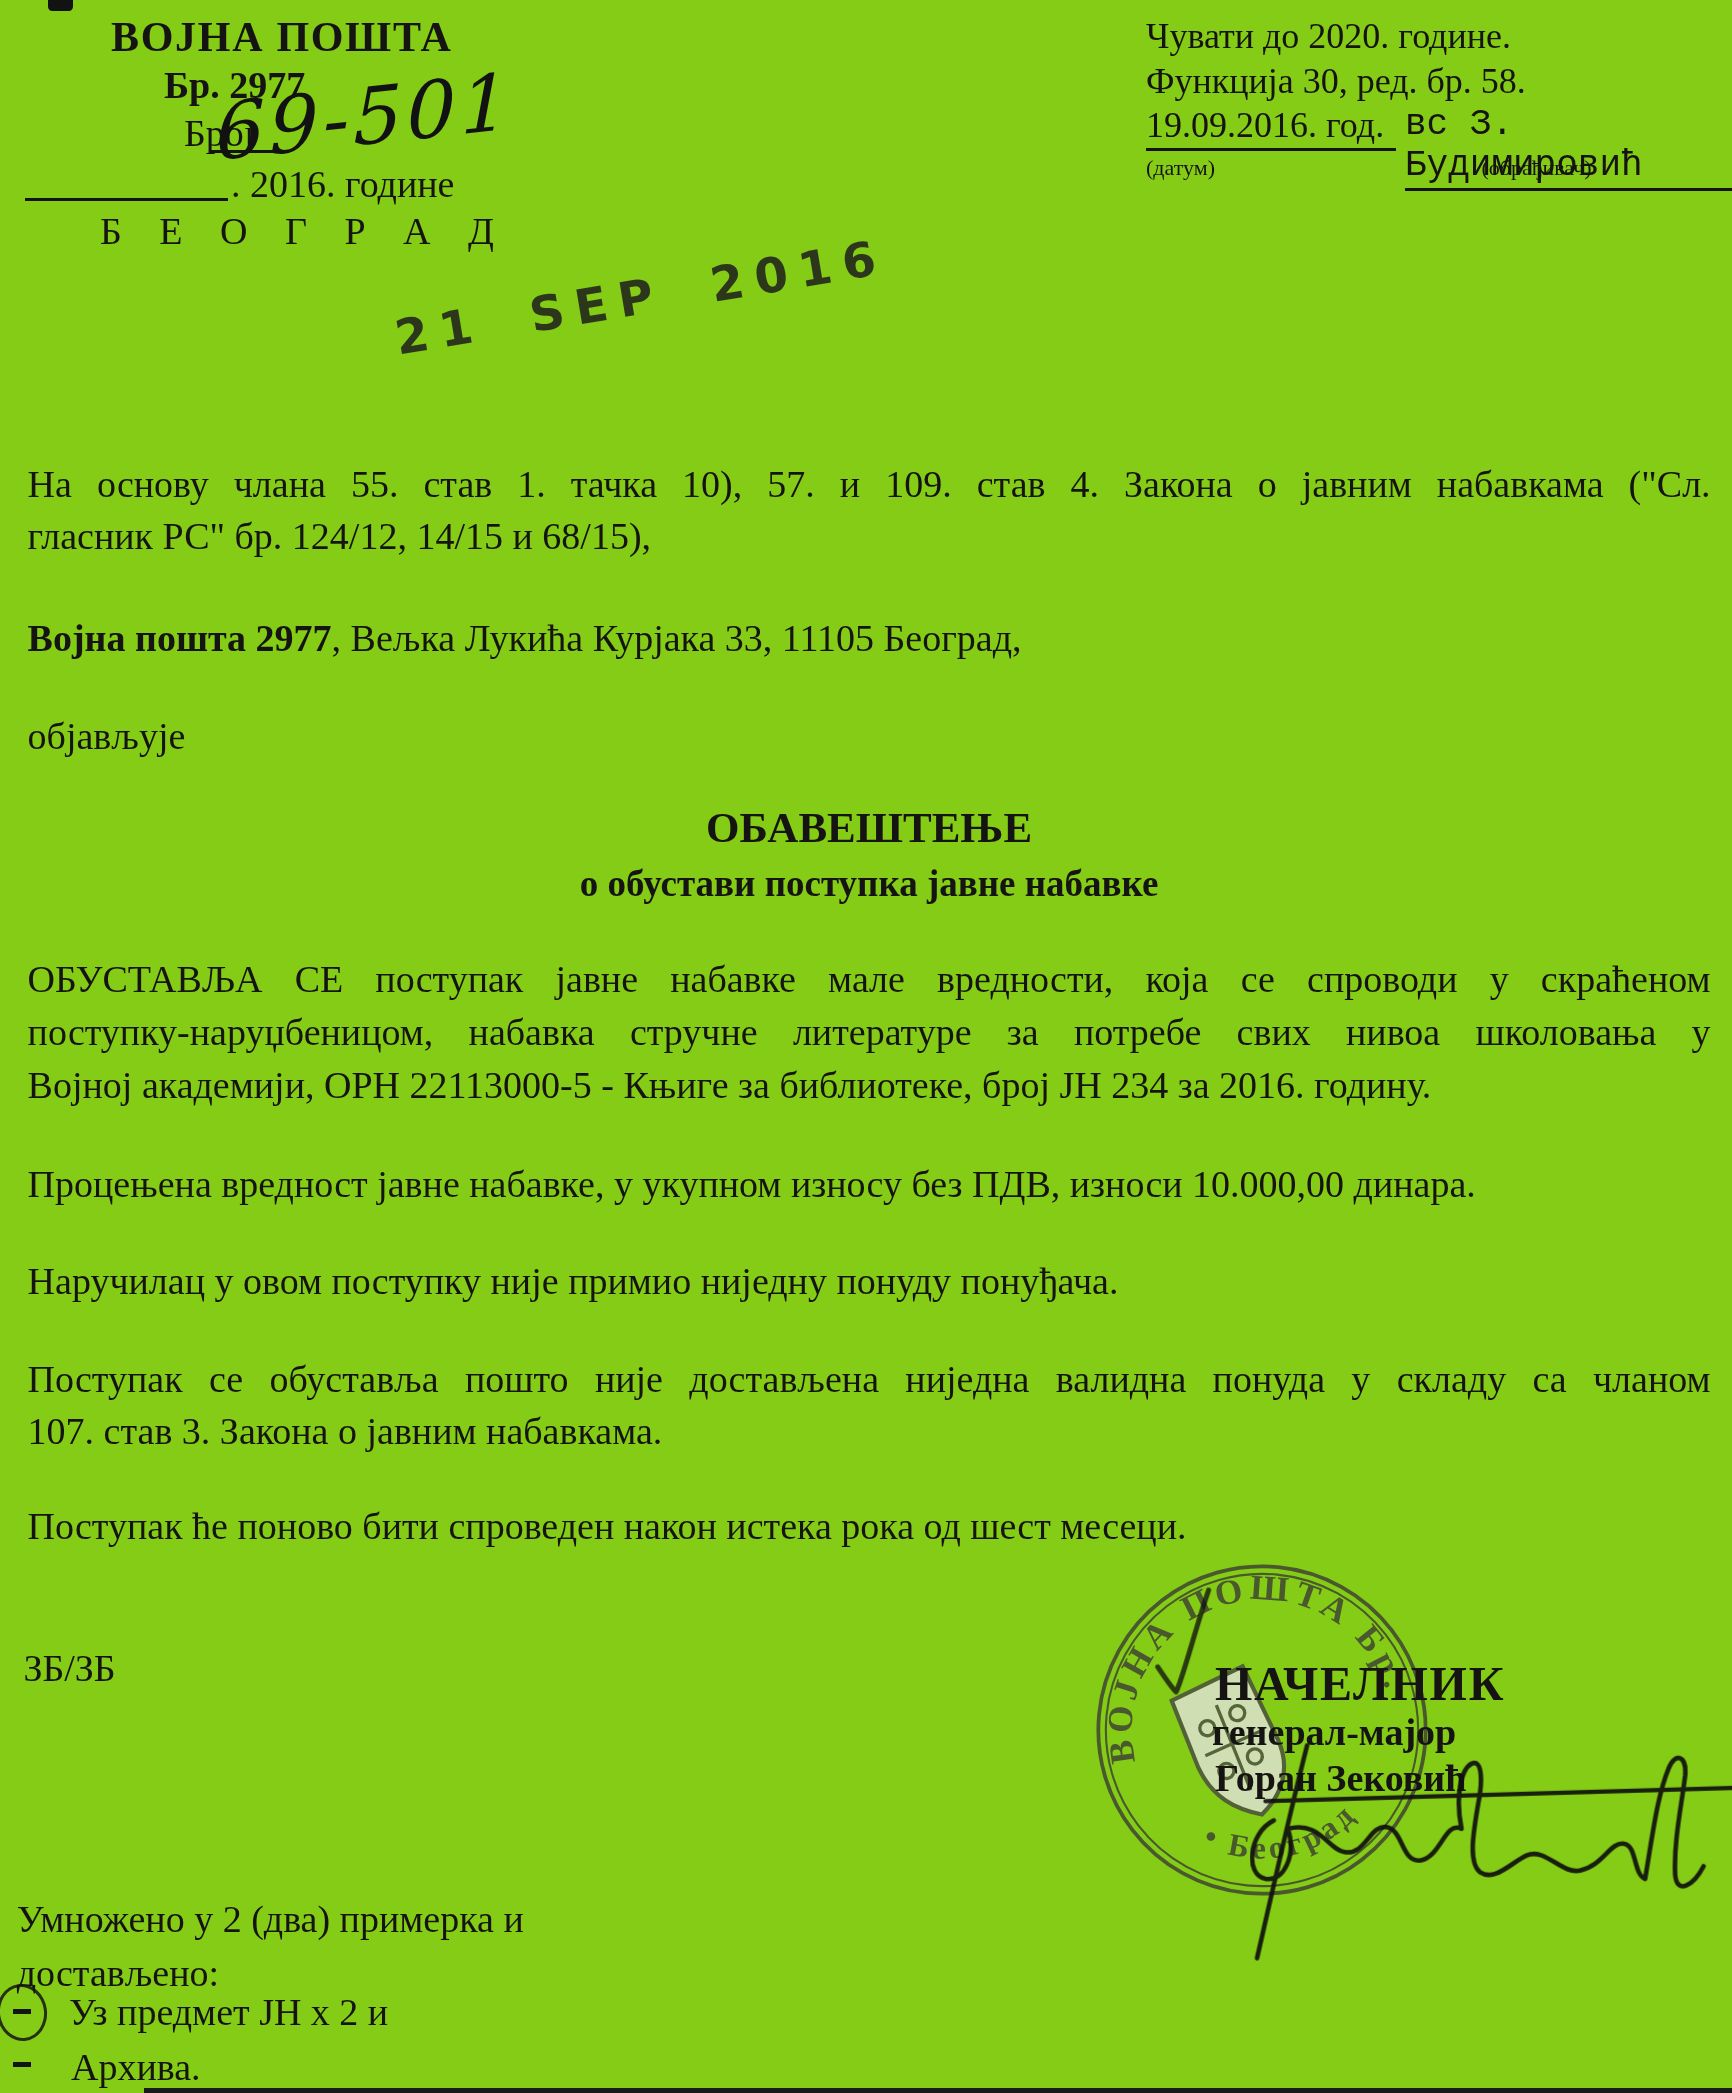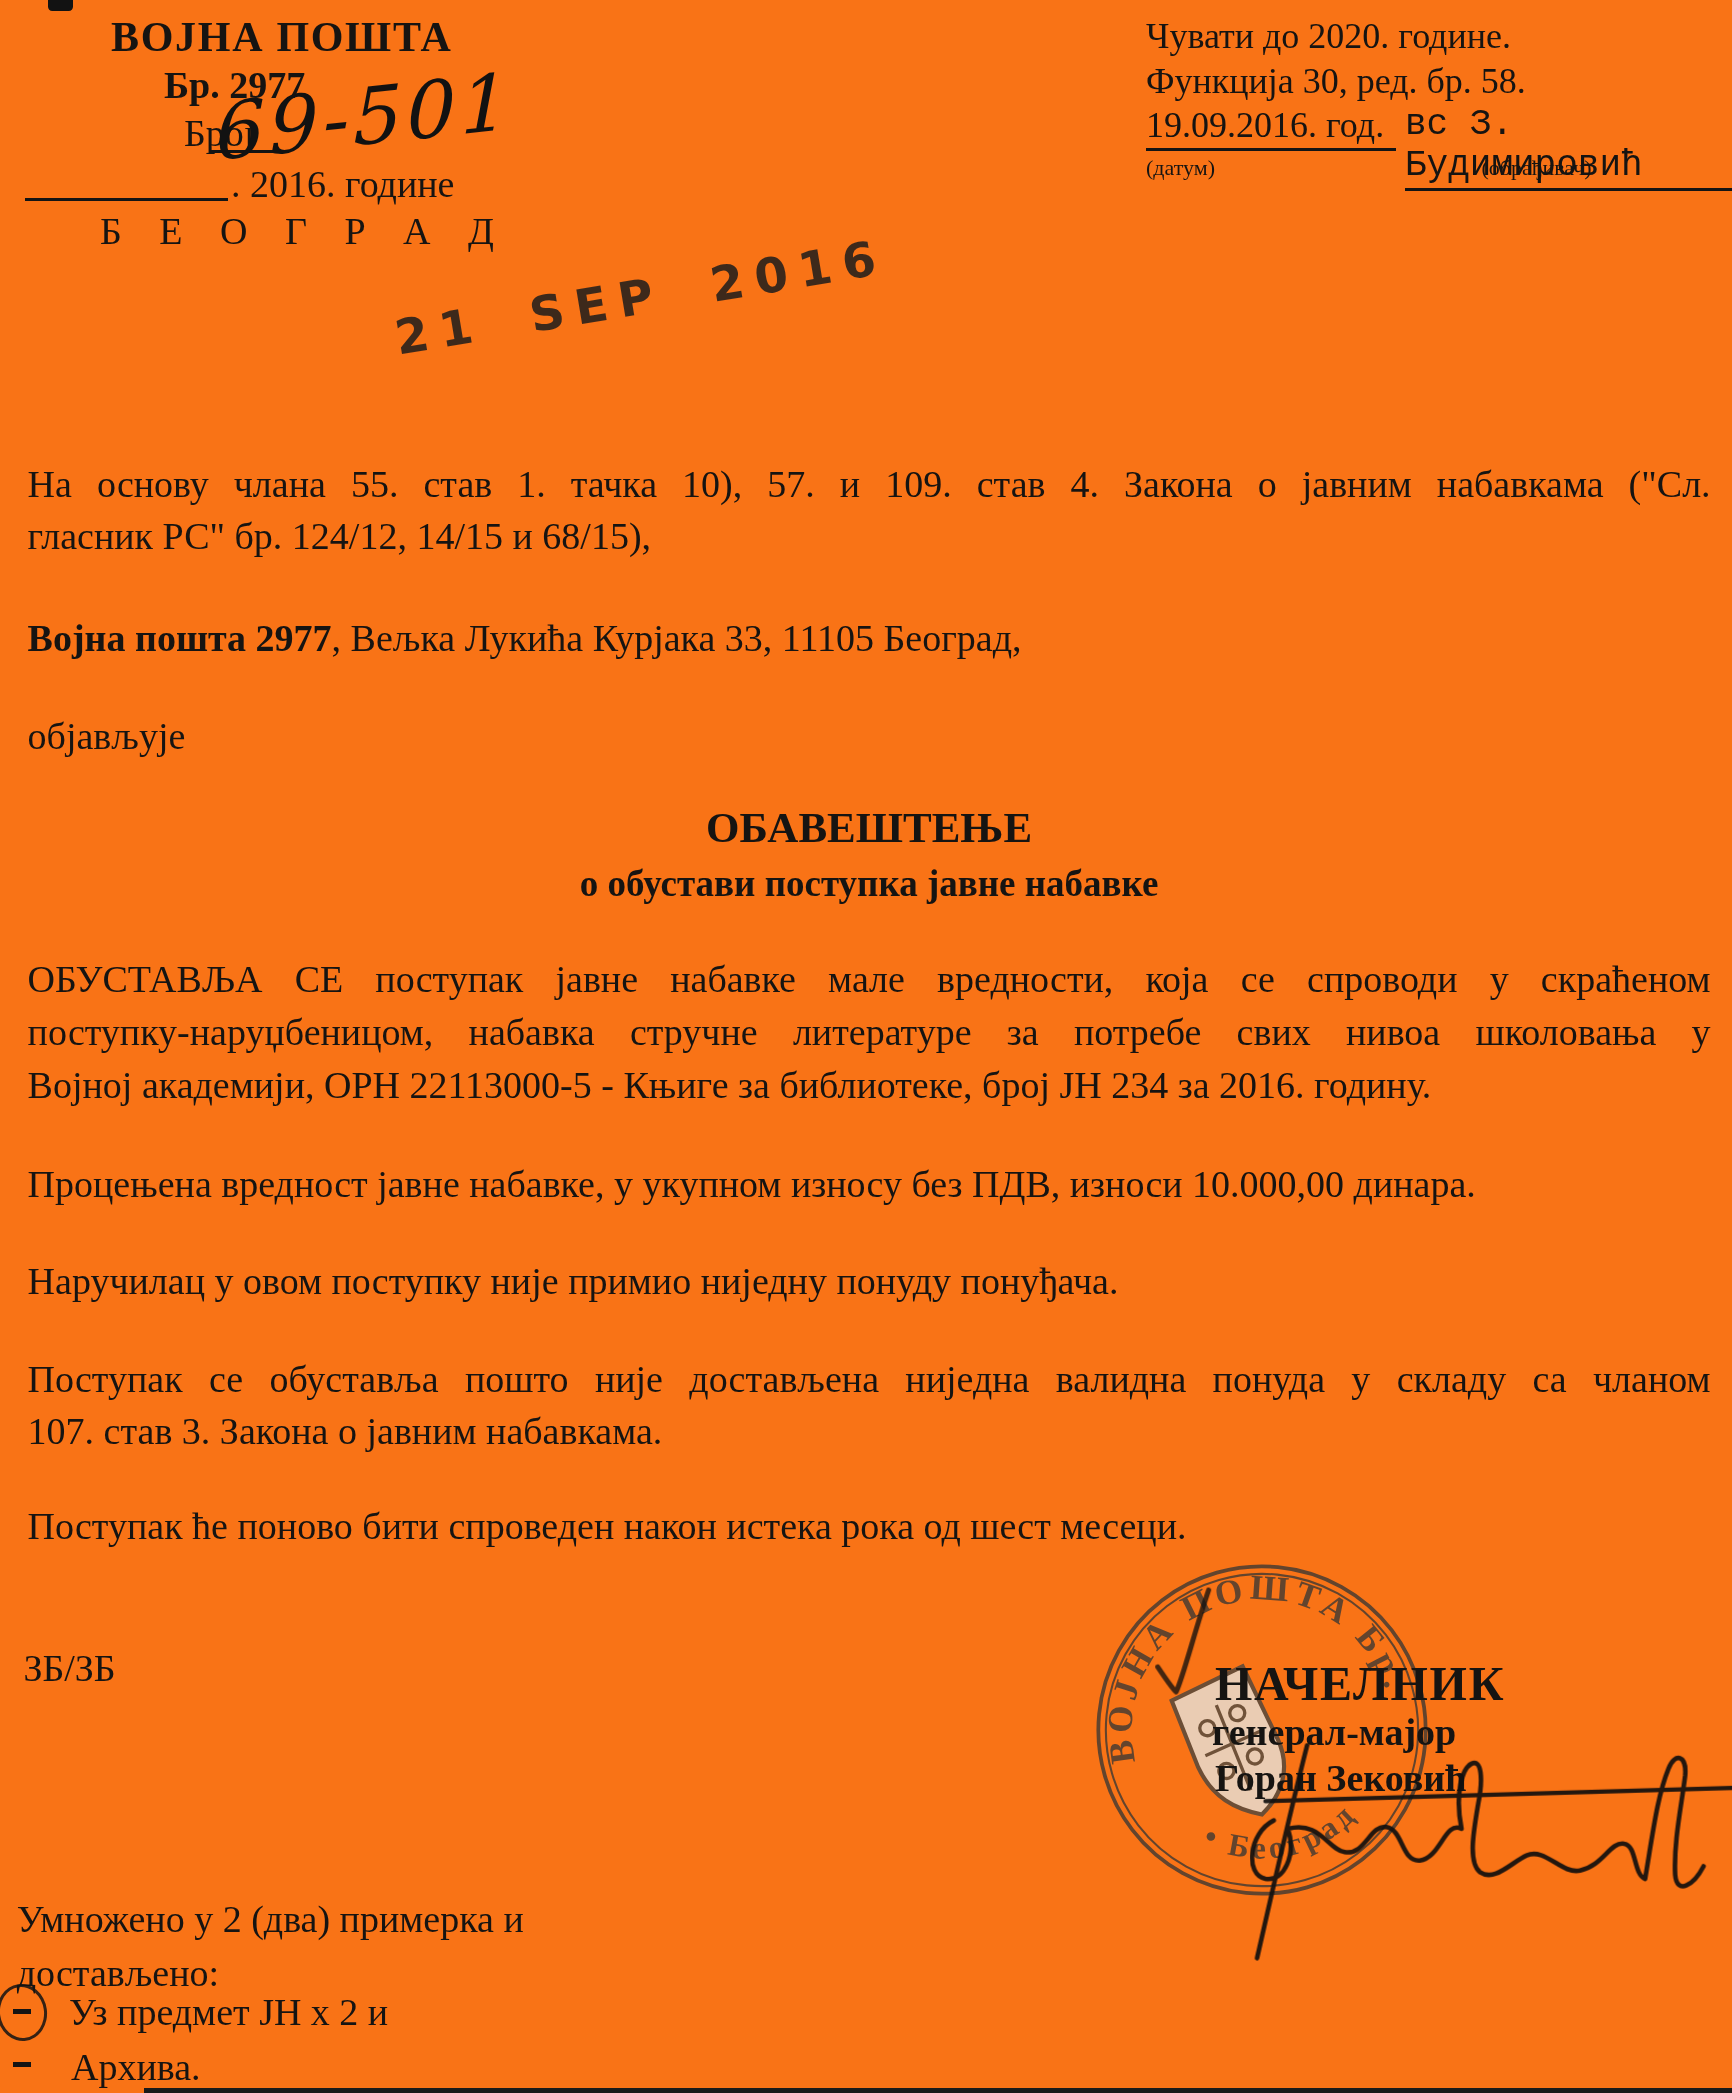--- a/index.html
+++ b/index.html
@@ -1,19 +1,19 @@
 <!DOCTYPE html>
 <html style="font-size:13.4px"><head>
 <meta charset="utf-8">
 <style>
   * { margin:0; padding:0; box-sizing:border-box; }
   html,body { background:#e9e9e6; }
   .page {
     position:relative; width:1732px; height:2094px;
-    background:#f97316;
+    background:#84cc16;
     font-family:"Liberation Serif","DejaVu Serif",serif;
     color:#161412; overflow:hidden;
   }
   .abs { position:absolute; }
   
   .org        { left:111px; top:13.4px;  font-size:42px; font-weight:bold; letter-spacing:1.7px; }
   .org-no     { left:164px; top:63px;  font-size:38px; font-weight:bold;text-align:right; }
   .doc-no-lbl { left:184px; top:111px; font-size:38px; }
   .doc-no-val {
     left:215px; top:72px; font-size:78px; font-style:italic;

